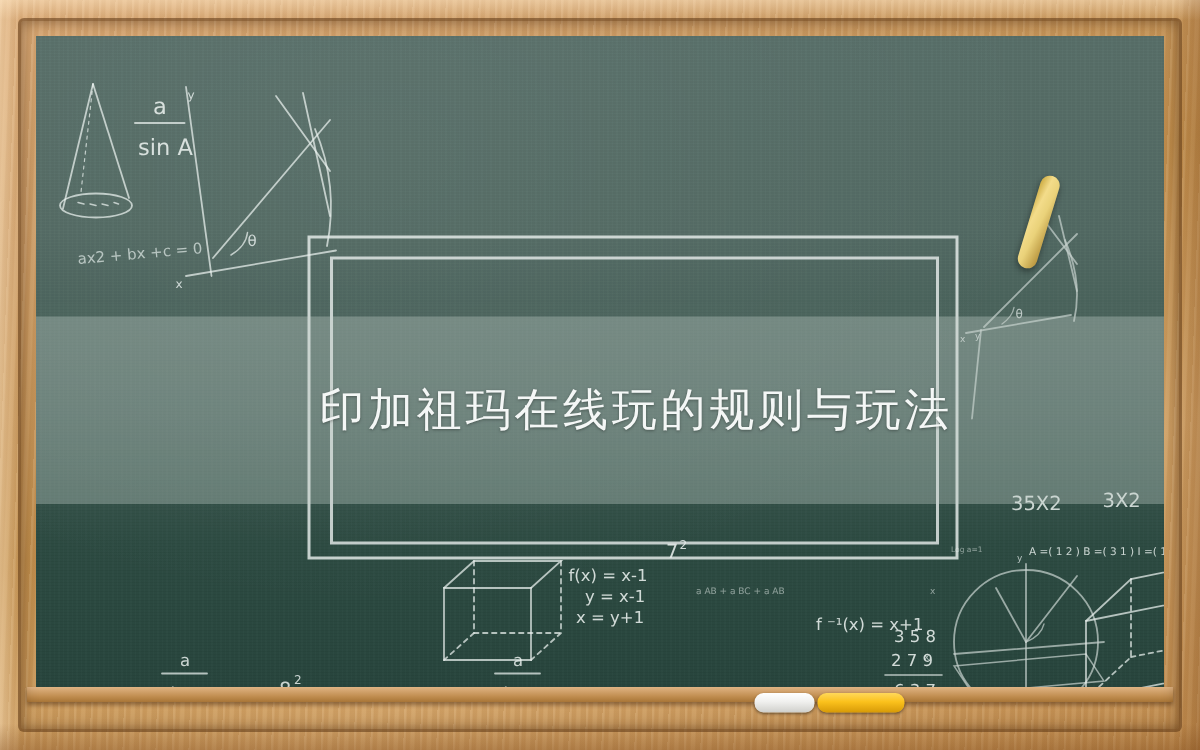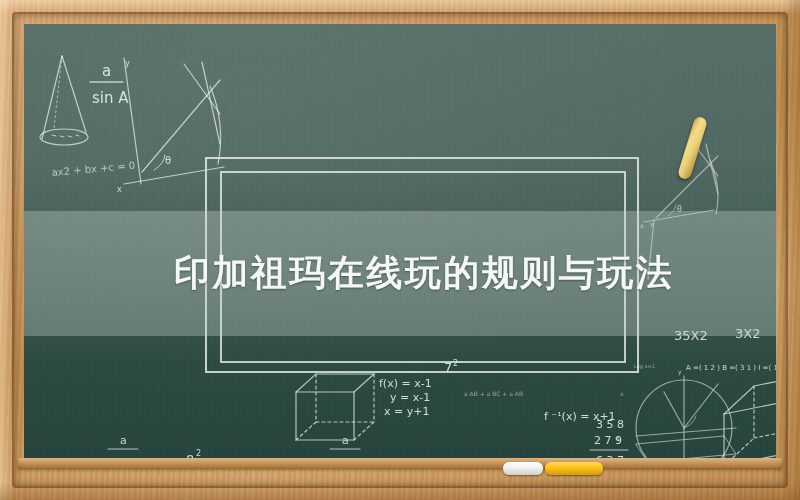--- a/index.html
+++ b/index.html
@@ -73,23 +73,23 @@
   }
 
   
   .title-band {
     position:absolute; left:0; top:187px; width:800px; height:125px;
     background:rgba(200,212,206,.34);
     display:flex; align-items:center; justify-content:center;
   }
   .title-text {
     color:#f4f7f6;
-    font-size:36px;
+    font-size:30px;
     letter-spacing:2.5px;
-    font-weight:700;
+    font-weight:400;
     text-shadow:0 1px 2px rgba(0,0,0,.35);
     white-space:nowrap;
     font-family:"DejaVu Sans", sans-serif;
   }
 
   
   .chalk-tray-white {
     position:absolute; left:503px; top:462px; width:40px; height:13px;
     border-radius:6px;
     background:linear-gradient(180deg,#ffffff 0%,#f0f0ee 45%,#cfcfcb 100%);

